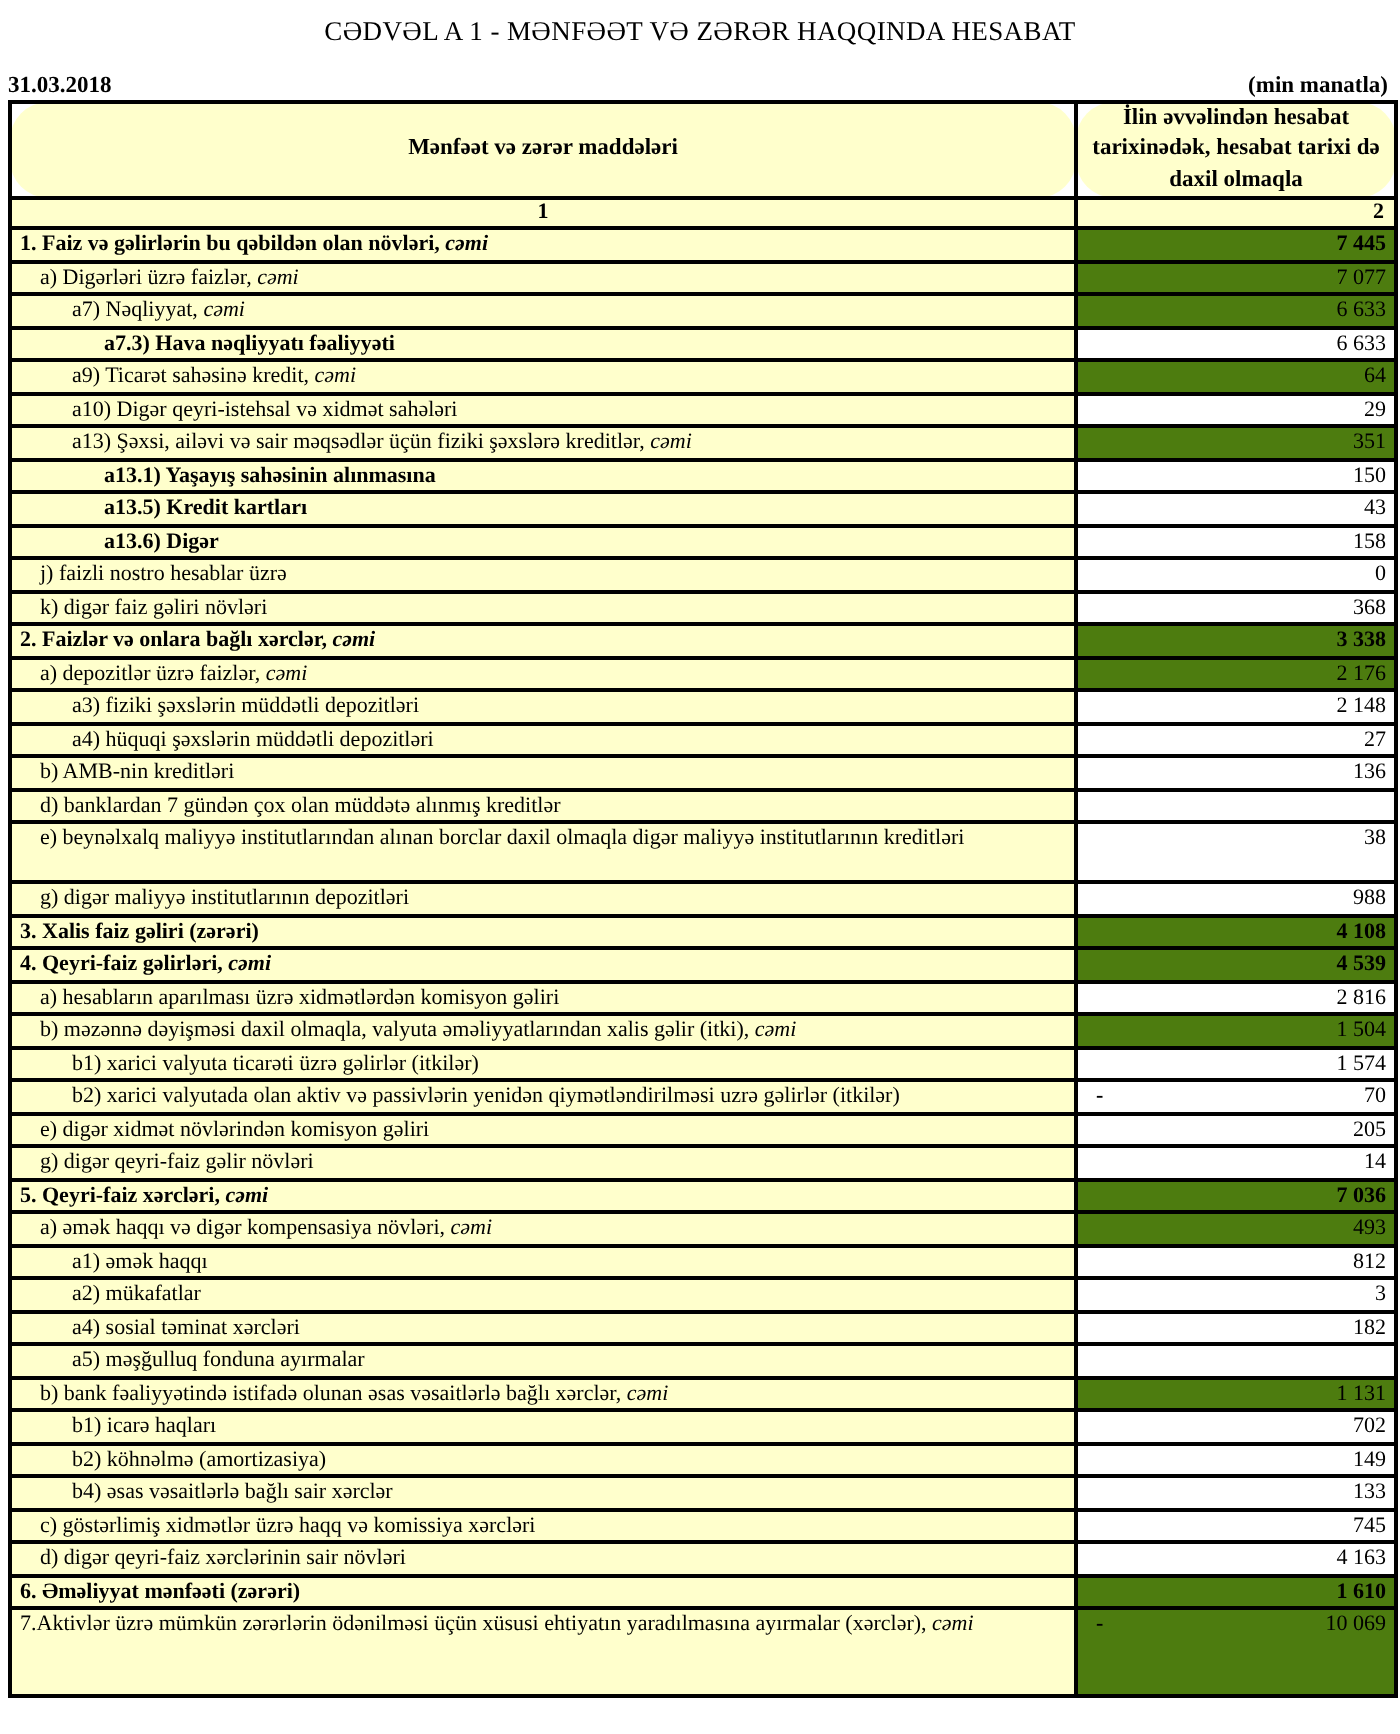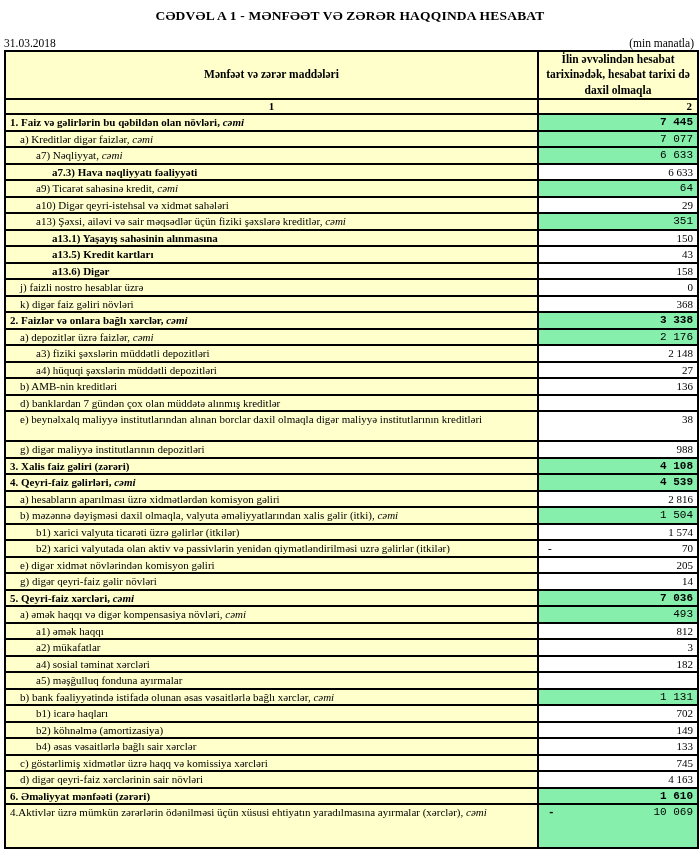--- a/index.html
+++ b/index.html
@@ -3,51 +3,51 @@
 <meta charset="utf-8">
 <style>
   html,body { margin:0; padding:0; background:#ffffff; }
   body {
     width:700px; height:867px;
     font-family:"Liberation Serif", serif;
     color:#000;
   }
   .page { padding-top:8px; }
   .title {
-    text-align:center; font-weight:bold; font-size:13.5px; letter-spacing:.2px;
+    text-align:center; font-weight:normal; font-size:13.5px; letter-spacing:.2px;
   }
   .subhead {
     display:flex; justify-content:space-between;
-    font-weight:normal; font-size:11.5px;
+    font-weight:bold; font-size:11.5px;
     margin:13px 6px 1px 4px;
   }
   table.pl {
     border-collapse:collapse; table-layout:fixed;
     width:681px; margin-left:4px;
   }
   table.pl th, table.pl td { border:2px solid #000; }
   th.c1 { width:529px; }
   th.c2 { width:148px; }
   thead th {
     background:#FFFFCC; font-weight:bold; font-size:11.5px;
     text-align:center; vertical-align:middle;
   }
-  tr.hdr th { height:44px; line-height:1.32; }
+  tr.hdr th { height:44px; line-height:1.32;border-radius:19px; }
   tr.hdr th.c2 { padding:0 5px; }
   tr.numrow th { height:11px; font-size:11px; line-height:11px; }
   tr.numrow th.c2n { text-align:right; padding-right:5px; }
   tbody td { height:12.5px; font-size:11px; line-height:12px; vertical-align:middle; }
   td.label { background:#FFFFCC; padding:1px 2px 1px 4px; white-space:nowrap; overflow:hidden; }
   td.label.i1 { padding-left:14px; }
   td.label.i2 { padding-left:30px; }
   td.label.i3 { padding-left:46px;font-weight:bold; }
   tr.bold td.label { font-weight:bold; }
   td.label em { font-style:italic; }
   td.value { padding:1px 4px 1px 4px; }
-  td.value.y { background:#86efac;font-family:Liberation Mono, monospace; }
+  td.value.y { background:#4d7c0f; }
   td.value.w { background:#FFFFFF; }
   .vwrap { display:flex; justify-content:flex-end; align-items:baseline; }
   .vwrap .minus { margin-right:auto; padding-left:5px; font-weight:bold; }
   .vwrap .num { text-align:right; }
   tr.vbold .num { font-weight:bold; }
   tr.top td { vertical-align:top; }
 </style>
 </head>
 <body>
 
@@ -71,21 +71,21 @@
     <tbody id="rows">
         <tr class="bold vbold">
           <td class="label i0"><span>1. Faiz və gəlirlərin bu qəbildən olan növləri, </span><em>cəmi</em></td>
           <td class="value y">
             <div class="vwrap">
               <span class="num">7 445</span>
             </div>
           </td>
         </tr>
         <tr>
-          <td class="label i1"><span>a) Kreditlər digər faizlər, </span><em>cəmi</em></td>
+          <td class="label i1"><span>a) Digərləri üzrə faizlər, </span><em>cəmi</em></td>
           <td class="value y">
             <div class="vwrap">
               <span class="num">7 077</span>
             </div>
           </td>
         </tr>
         <tr>
           <td class="label i2"><span>a7) Nəqliyyat, </span><em>cəmi</em></td>
           <td class="value y">
             <div class="vwrap">
@@ -392,21 +392,21 @@
         </tr>
         <tr class="bold vbold">
           <td class="label i0"><span>6. Əməliyyat mənfəəti (zərəri)</span></td>
           <td class="value y">
             <div class="vwrap">
               <span class="num">1 610</span>
             </div>
           </td>
         </tr>
         <tr class="top">
-          <td class="label i0" style="height: 40px;"><span>4.Aktivlər üzrə mümkün zərərlərin ödənilməsi üçün xüsusi ehtiyatın yaradılmasına ayırmalar (xərclər), </span><em>cəmi</em></td>
+          <td class="label i0" style="height: 40px;"><span>7.Aktivlər üzrə mümkün zərərlərin ödənilməsi üçün xüsusi ehtiyatın yaradılmasına ayırmalar (xərclər), </span><em>cəmi</em></td>
           <td class="value y">
             <div class="vwrap">
               <span class="minus">-</span>
               <span class="num">10 069</span>
             </div>
           </td>
         </tr>
       </tbody>
   </table>
 </div>

